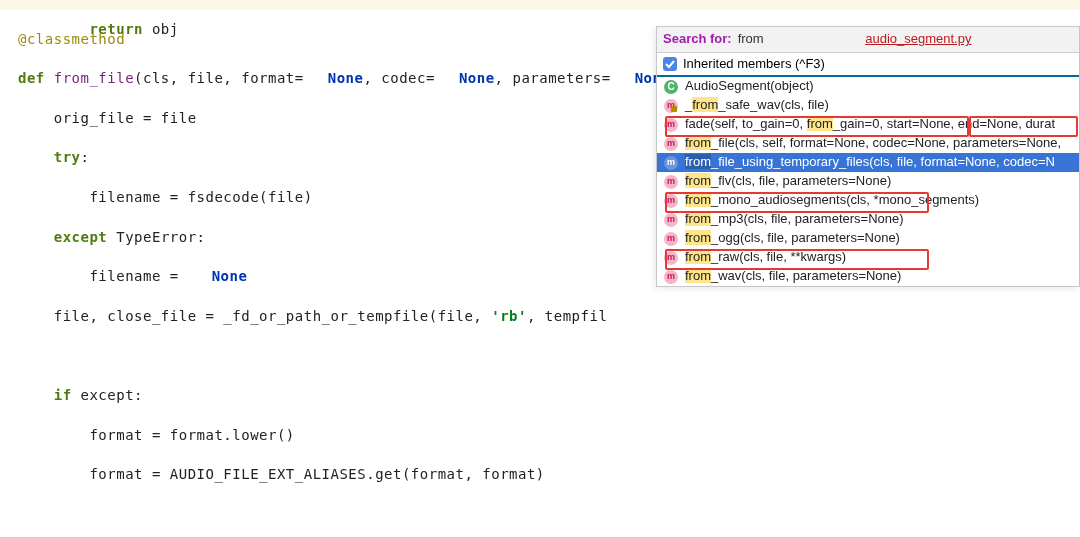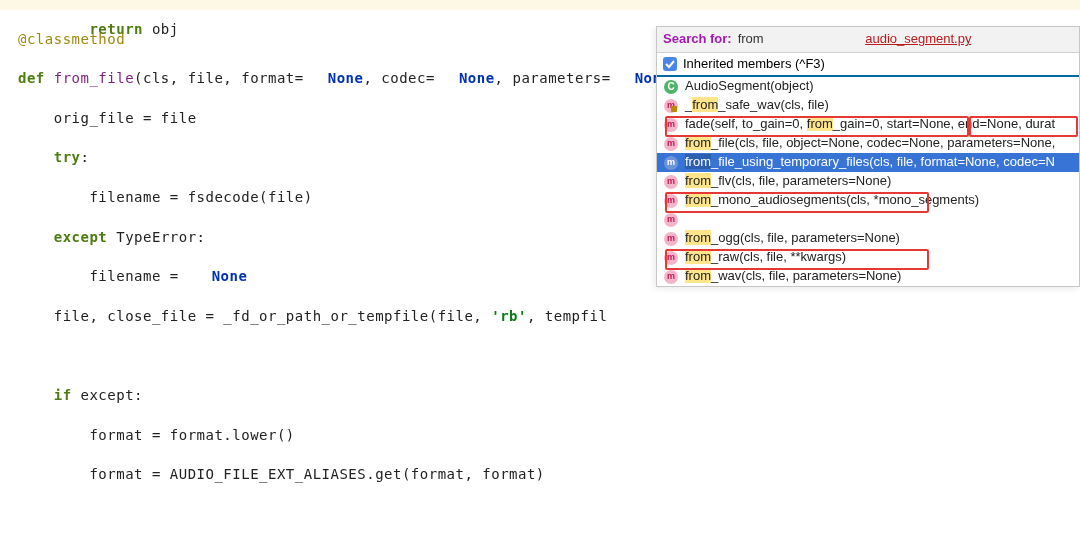--- a/index.html
+++ b/index.html
@@ -192,21 +192,21 @@
     <div class="popup-item">
       <span class="icon-slot">
           <span class="icon-m">m</span>
         </span>
       <span class="txt"><span>fade(self, to_gain=0, </span><span class="hl">from</span><span>_gain=0, start=None, end=None, durat</span></span>
     </div>
     <div class="popup-item">
       <span class="icon-slot">
           <span class="icon-m">m</span>
         </span>
-      <span class="txt"><span></span><span class="hl">from</span><span>_file(cls, file, object=None, codec=None, parameters=None,</span></span>
+      <span class="txt"><span></span><span class="hl">from</span><span>_file(cls, self, format=None, codec=None, parameters=None,</span></span>
     </div>
     <div class="popup-item selected">
       <span class="icon-slot">
           <span class="icon-m">m</span>
         </span>
       <span class="txt"><span></span><span class="hl">from</span><span>_file_using_temporary_files(cls, file, format=None, codec=N</span></span>
     </div>
     <div class="popup-item">
       <span class="icon-slot">
           <span class="icon-m">m</span>
@@ -216,20 +216,21 @@
     <div class="popup-item">
       <span class="icon-slot">
           <span class="icon-m">m</span>
         </span>
       <span class="txt"><span></span><span class="hl">from</span><span>_mono_audiosegments(cls, *mono_segments)</span></span>
     </div>
     <div class="popup-item">
       <span class="icon-slot">
           <span class="icon-m">m</span>
         </span>
+      <span class="txt"><span></span><span class="hl">from</span><span>_mp3(cls, file, parameters=None)</span></span>
     </div>
     <div class="popup-item">
       <span class="icon-slot">
           <span class="icon-m">m</span>
         </span>
       <span class="txt"><span></span><span class="hl">from</span><span>_ogg(cls, file, parameters=None)</span></span>
     </div>
     <div class="popup-item">
       <span class="icon-slot">
           <span class="icon-m">m</span>

